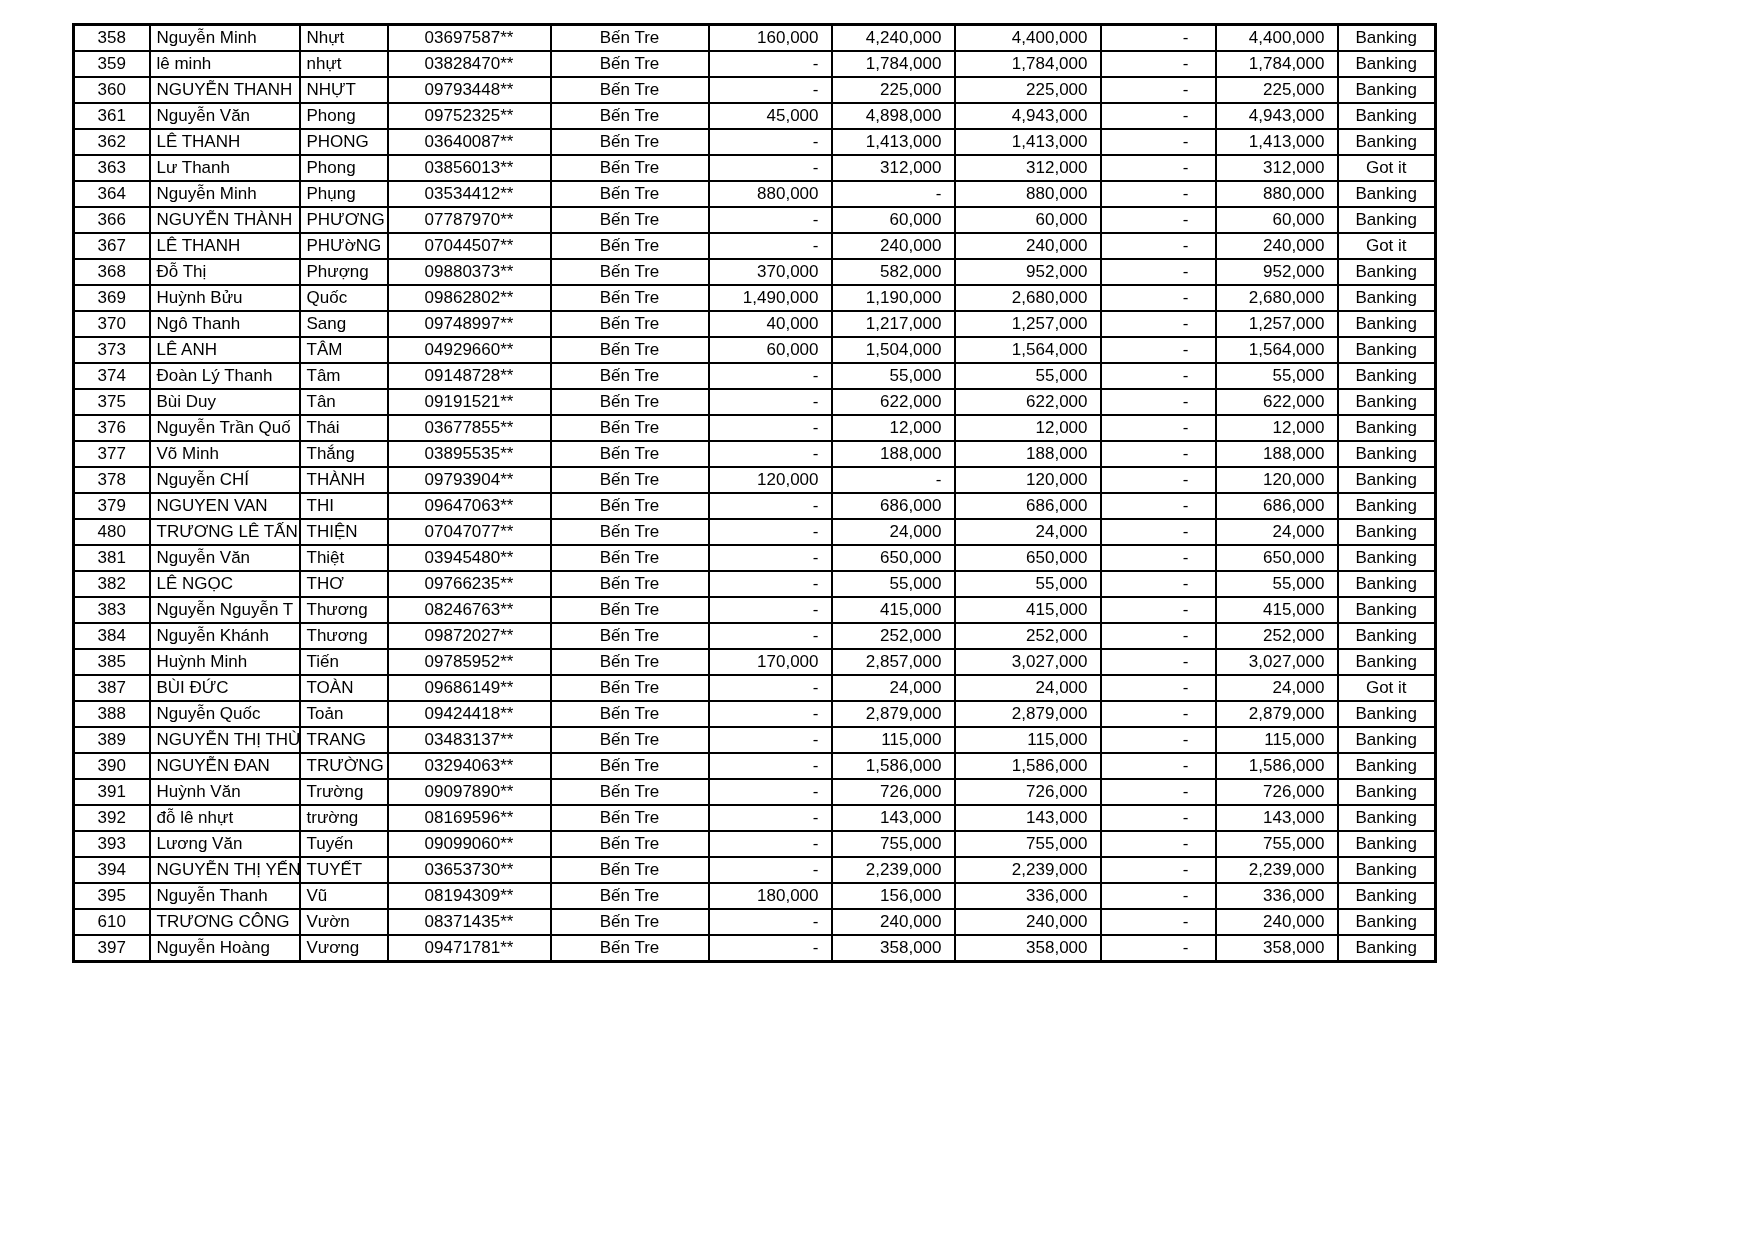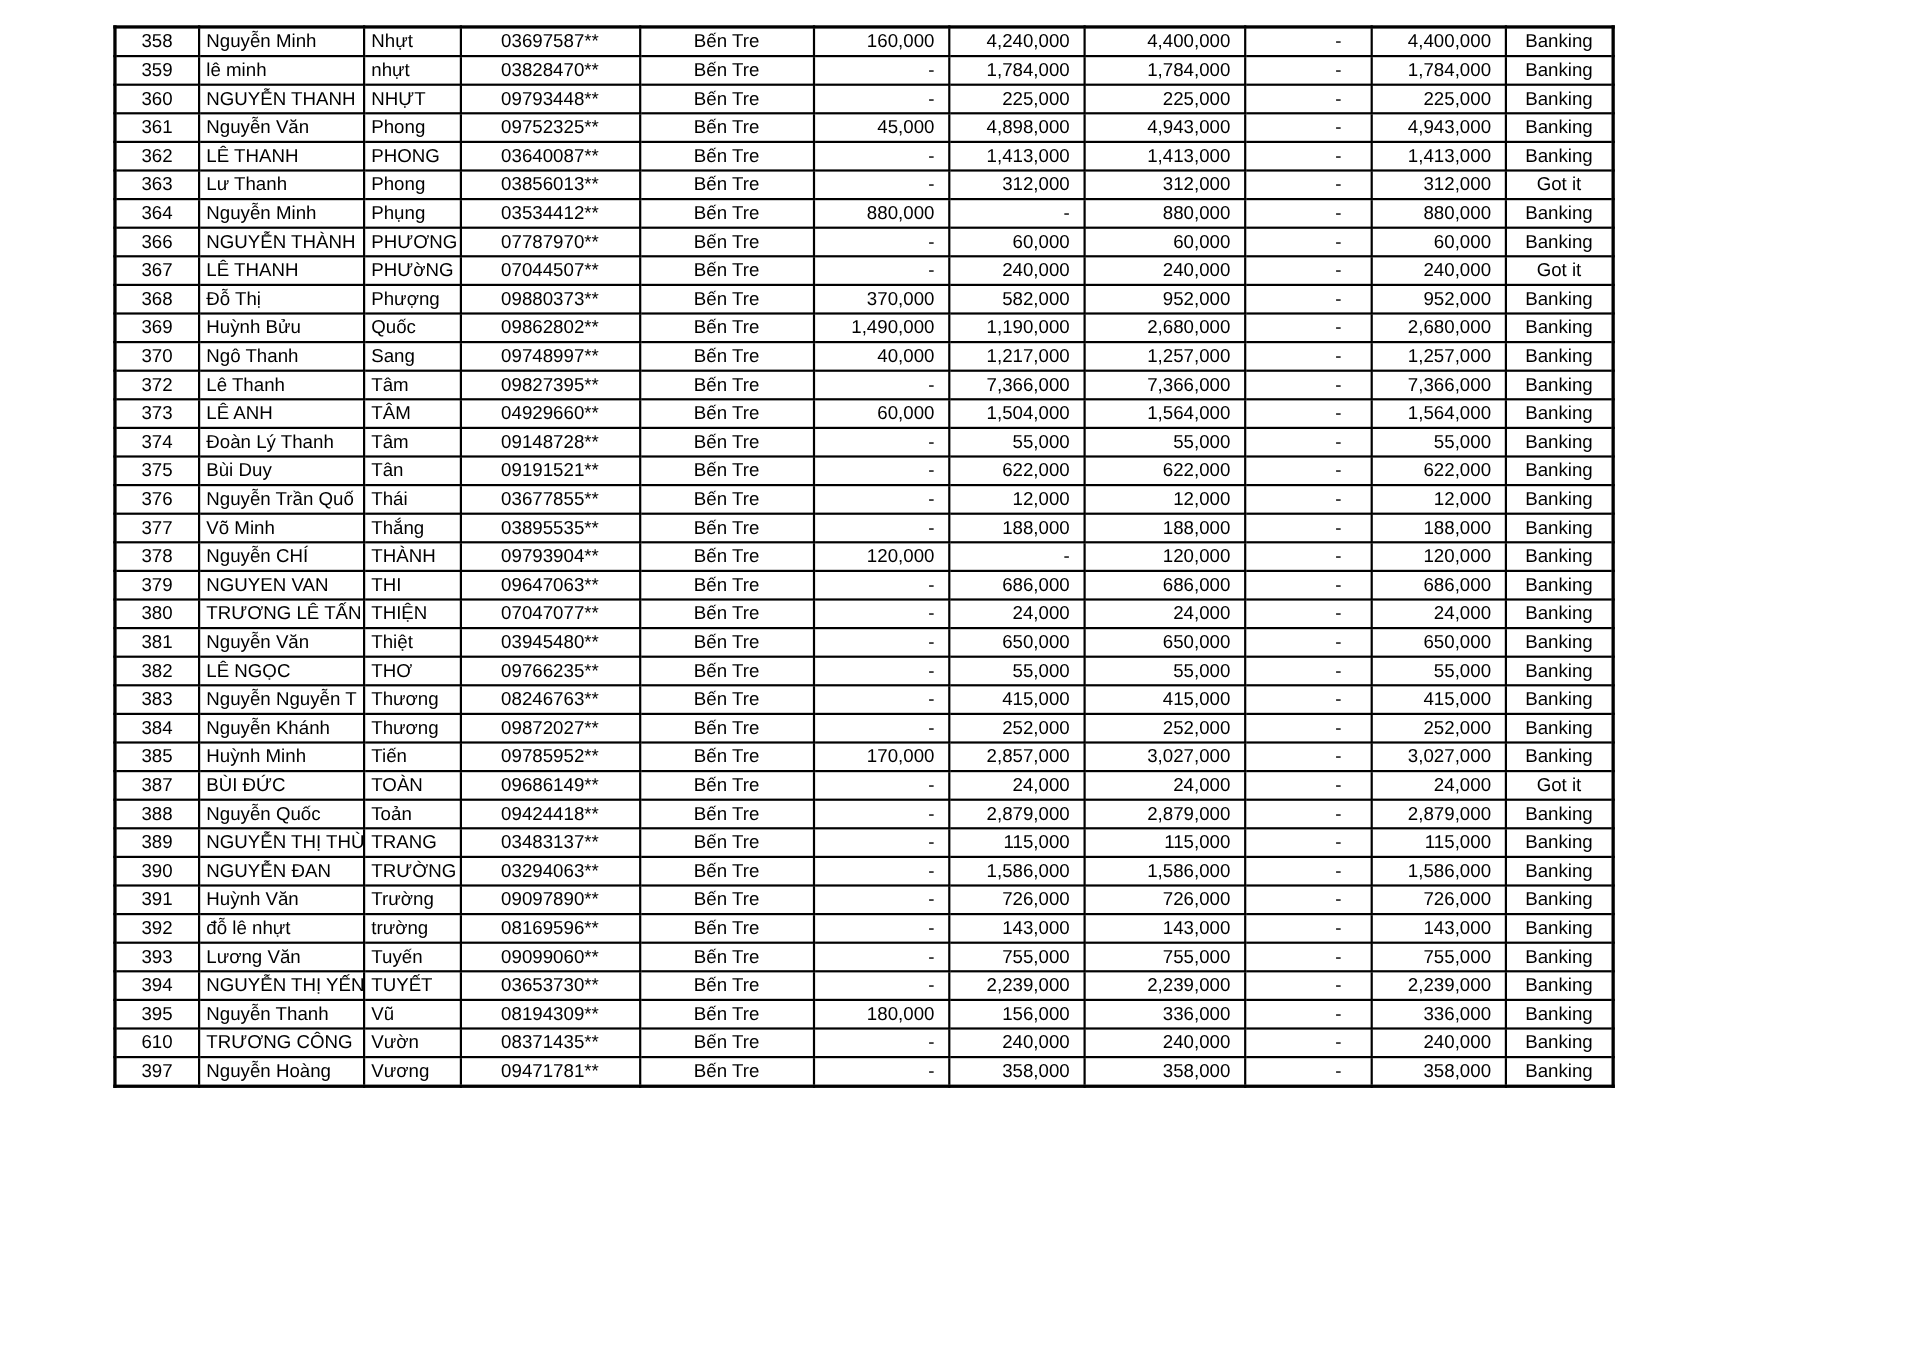--- a/index.html
+++ b/index.html
@@ -11,21 +11,20 @@
   }
   .sheet {
     position: absolute;
     left: 72px; top: 23px;
   }
   table.data-table {
     border-collapse: collapse;
     table-layout: fixed;
     width: 1362px;
     border: 3px solid #000;
-    margin-left: 31px;
   }
   td {
     border: 2px solid #000;
     height: 24px;
     line-height: 24px;
     font-size: 17px;
     padding: 0 5px;
     white-space: nowrap;
     overflow: hidden;
     vertical-align: middle;
@@ -204,33 +203,20 @@
     <td class="ac">09748997**</td>
     <td class="ac">Bến Tre</td>
     <td class="ar">40,000</td>
     <td class="ar">1,217,000</td>
     <td class="ar">1,257,000</td>
     <td class="dash">-</td>
     <td class="ar">1,257,000</td>
     <td class="ac">Banking</td>
   </tr>
         <tr>
-    <td class="ac">372</td>
-    <td class="al">Lê Thanh</td>
-    <td class="al">Tâm</td>
-    <td class="ac">09827395**</td>
-    <td class="ac">Bến Tre</td>
-    <td class="ar">-</td>
-    <td class="ar">7,366,000</td>
-    <td class="ar">7,366,000</td>
-    <td class="dash">-</td>
-    <td class="ar">7,366,000</td>
-    <td class="ac">Banking</td>
-  </tr>
-        <tr>
     <td class="ac">373</td>
     <td class="al">LÊ ANH</td>
     <td class="al">TÂM</td>
     <td class="ac">04929660**</td>
     <td class="ac">Bến Tre</td>
     <td class="ar">60,000</td>
     <td class="ar">1,504,000</td>
     <td class="ar">1,564,000</td>
     <td class="dash">-</td>
     <td class="ar">1,564,000</td>
@@ -308,21 +294,21 @@
     <td class="ac">09647063**</td>
     <td class="ac">Bến Tre</td>
     <td class="ar">-</td>
     <td class="ar">686,000</td>
     <td class="ar">686,000</td>
     <td class="dash">-</td>
     <td class="ar">686,000</td>
     <td class="ac">Banking</td>
   </tr>
         <tr>
-    <td class="ac">380</td>
+    <td class="ac">480</td>
     <td class="al">TRƯƠNG LÊ TẤN</td>
     <td class="al">THIỆN</td>
     <td class="ac">07047077**</td>
     <td class="ac">Bến Tre</td>
     <td class="ar">-</td>
     <td class="ar">24,000</td>
     <td class="ar">24,000</td>
     <td class="dash">-</td>
     <td class="ar">24,000</td>
     <td class="ac">Banking</td>

